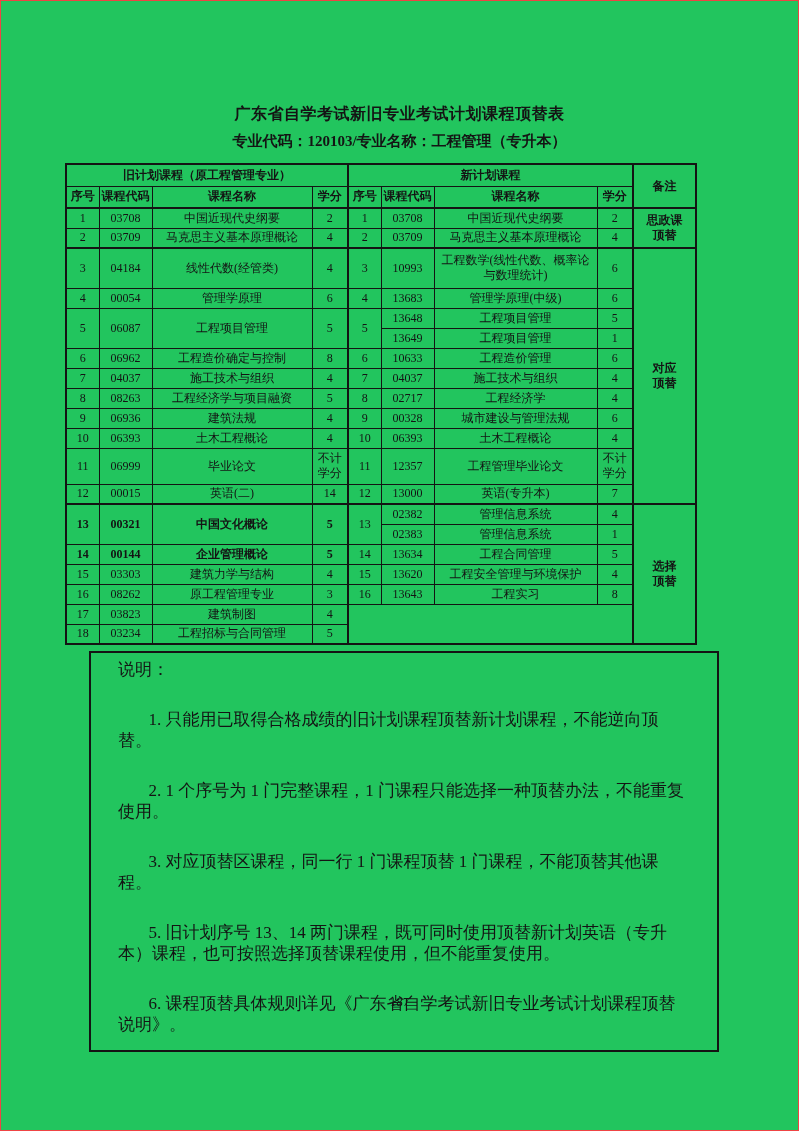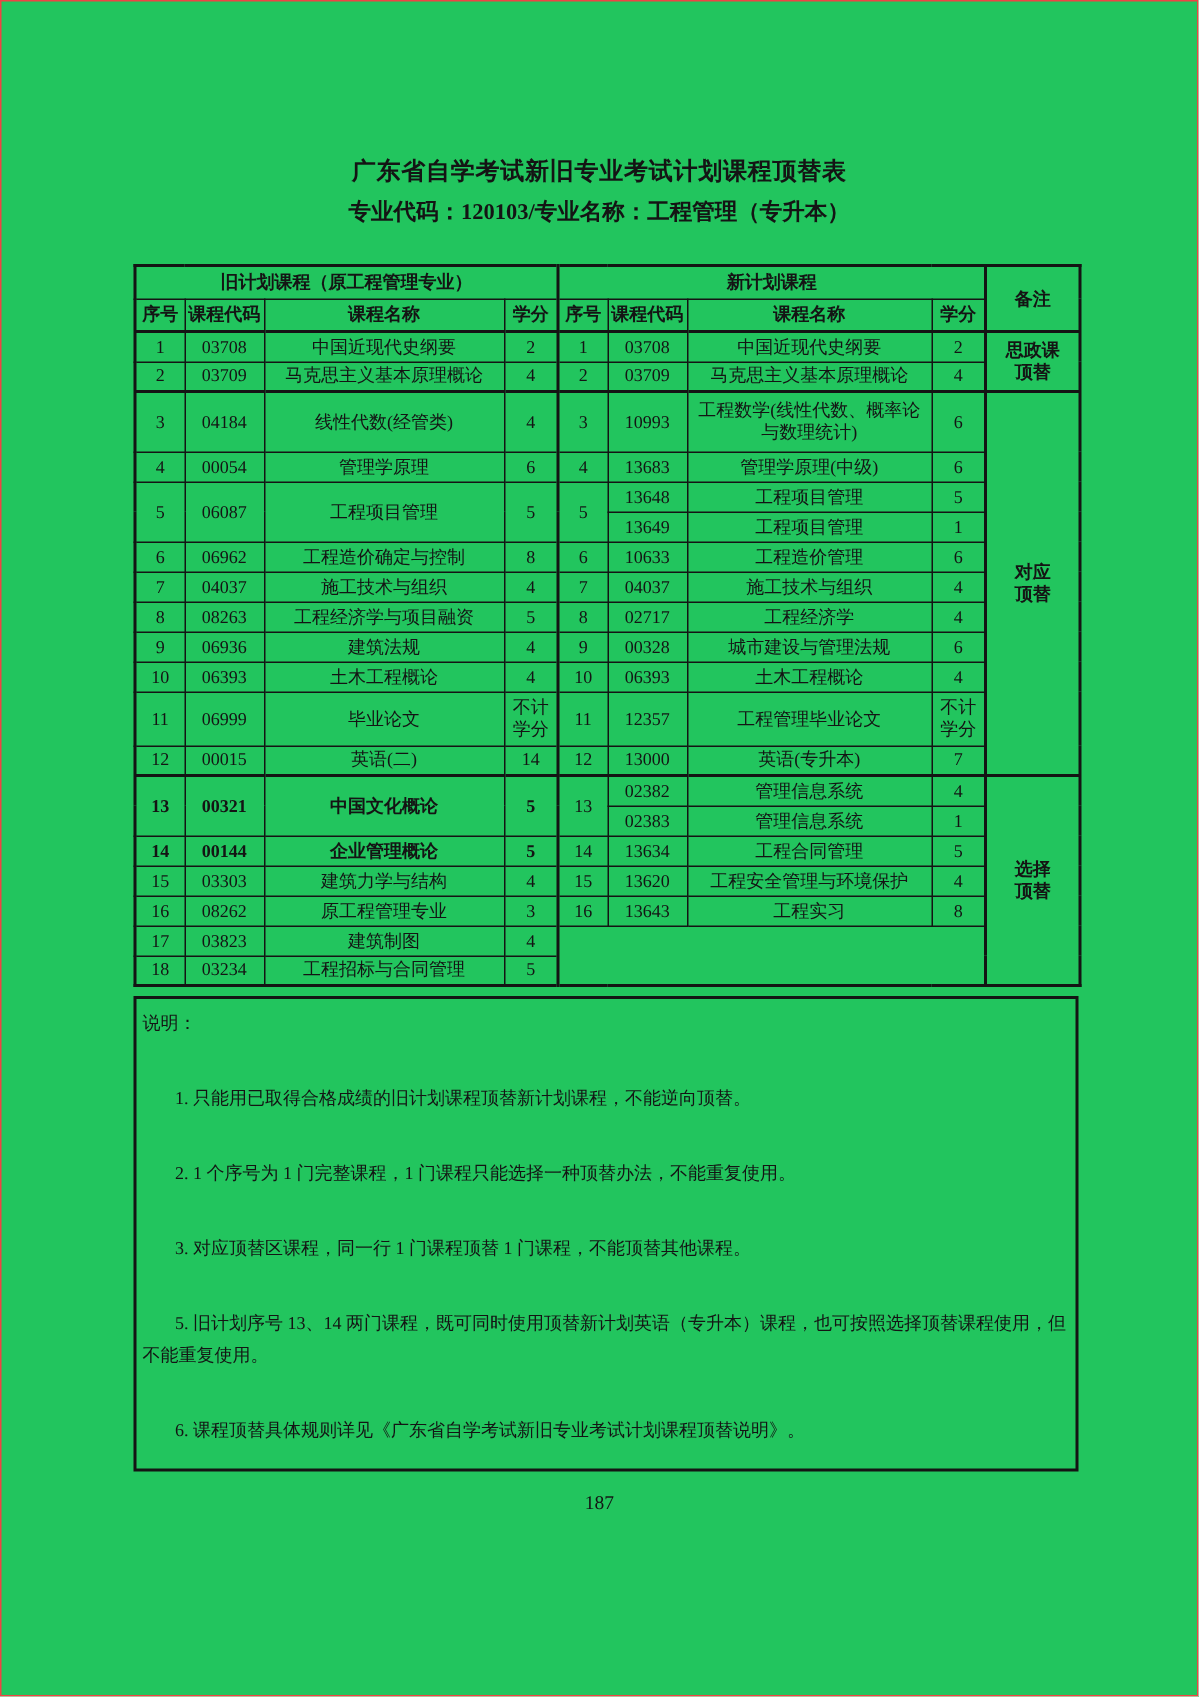--- a/index.html
+++ b/index.html
@@ -2,42 +2,42 @@
 <html><head>
 <meta charset="utf-8">
 <style>
   html,body{margin:0;padding:0;background:#fff;}
   .page{
     position:relative;width:797px;height:1129px;background:#22c55e;
     border:1px solid #ef4444;
     font-family:"Liberation Serif","DejaVu Serif",serif;color:#141414;
   }
   .title{margin:0;padding-top:103px;text-align:center;font-size:16px;font-weight:bold;letter-spacing:.5px;}
-  .subtitle{margin:7px 0 25px;text-align:center;font-size:15px;font-weight:bold;}
+  .subtitle{margin:7px 0 12px;text-align:center;font-size:15px;font-weight:bold;}
   table.main{
-    border-collapse:collapse;table-layout:fixed;width:630px;margin-left:88px;
+    border-collapse:collapse;table-layout:fixed;width:630px;margin-left:64px;
     border:2px solid #141414;
   }
   .main th,.main td{
     border:1px solid #141414;text-align:center;vertical-align:middle;
     font-size:12px;line-height:1.25;padding:1px 2px;overflow:hidden;
   }
   .main th{font-weight:bold;}
   .main tr{height:20px;}
   .main tr.h22{height:22px;}
   .main tr.t40{height:40px;}
   .main tr.t36{height:36px;}
   .hb{border-bottom-width:2px !important;}
   .hr{border-right-width:2px !important;}
   .b{font-weight:bold;}
   .pl{white-space:pre-line;}
   .rem{font-weight:bold;white-space:pre-line;font-size:12.5px;}
   .notes{
     width:630px;margin:6px 0 0 88px;border:2px solid #141414;
-    box-sizing:border-box;padding:3px 4px 12px;font-size:12px;
+    box-sizing:border-box;padding:3px 27px 12px;font-size:17px;
   }
   .notes p{margin:3px 0;line-height:21px;}
   .notes p.item{text-indent:1.8em;margin-top:29px;}
   .pageno{position:absolute;top:993px;left:0;width:100%;text-align:center;font-size:13px;}
 </style>
 </head>
 <body>
 
 <div class="page">
 

